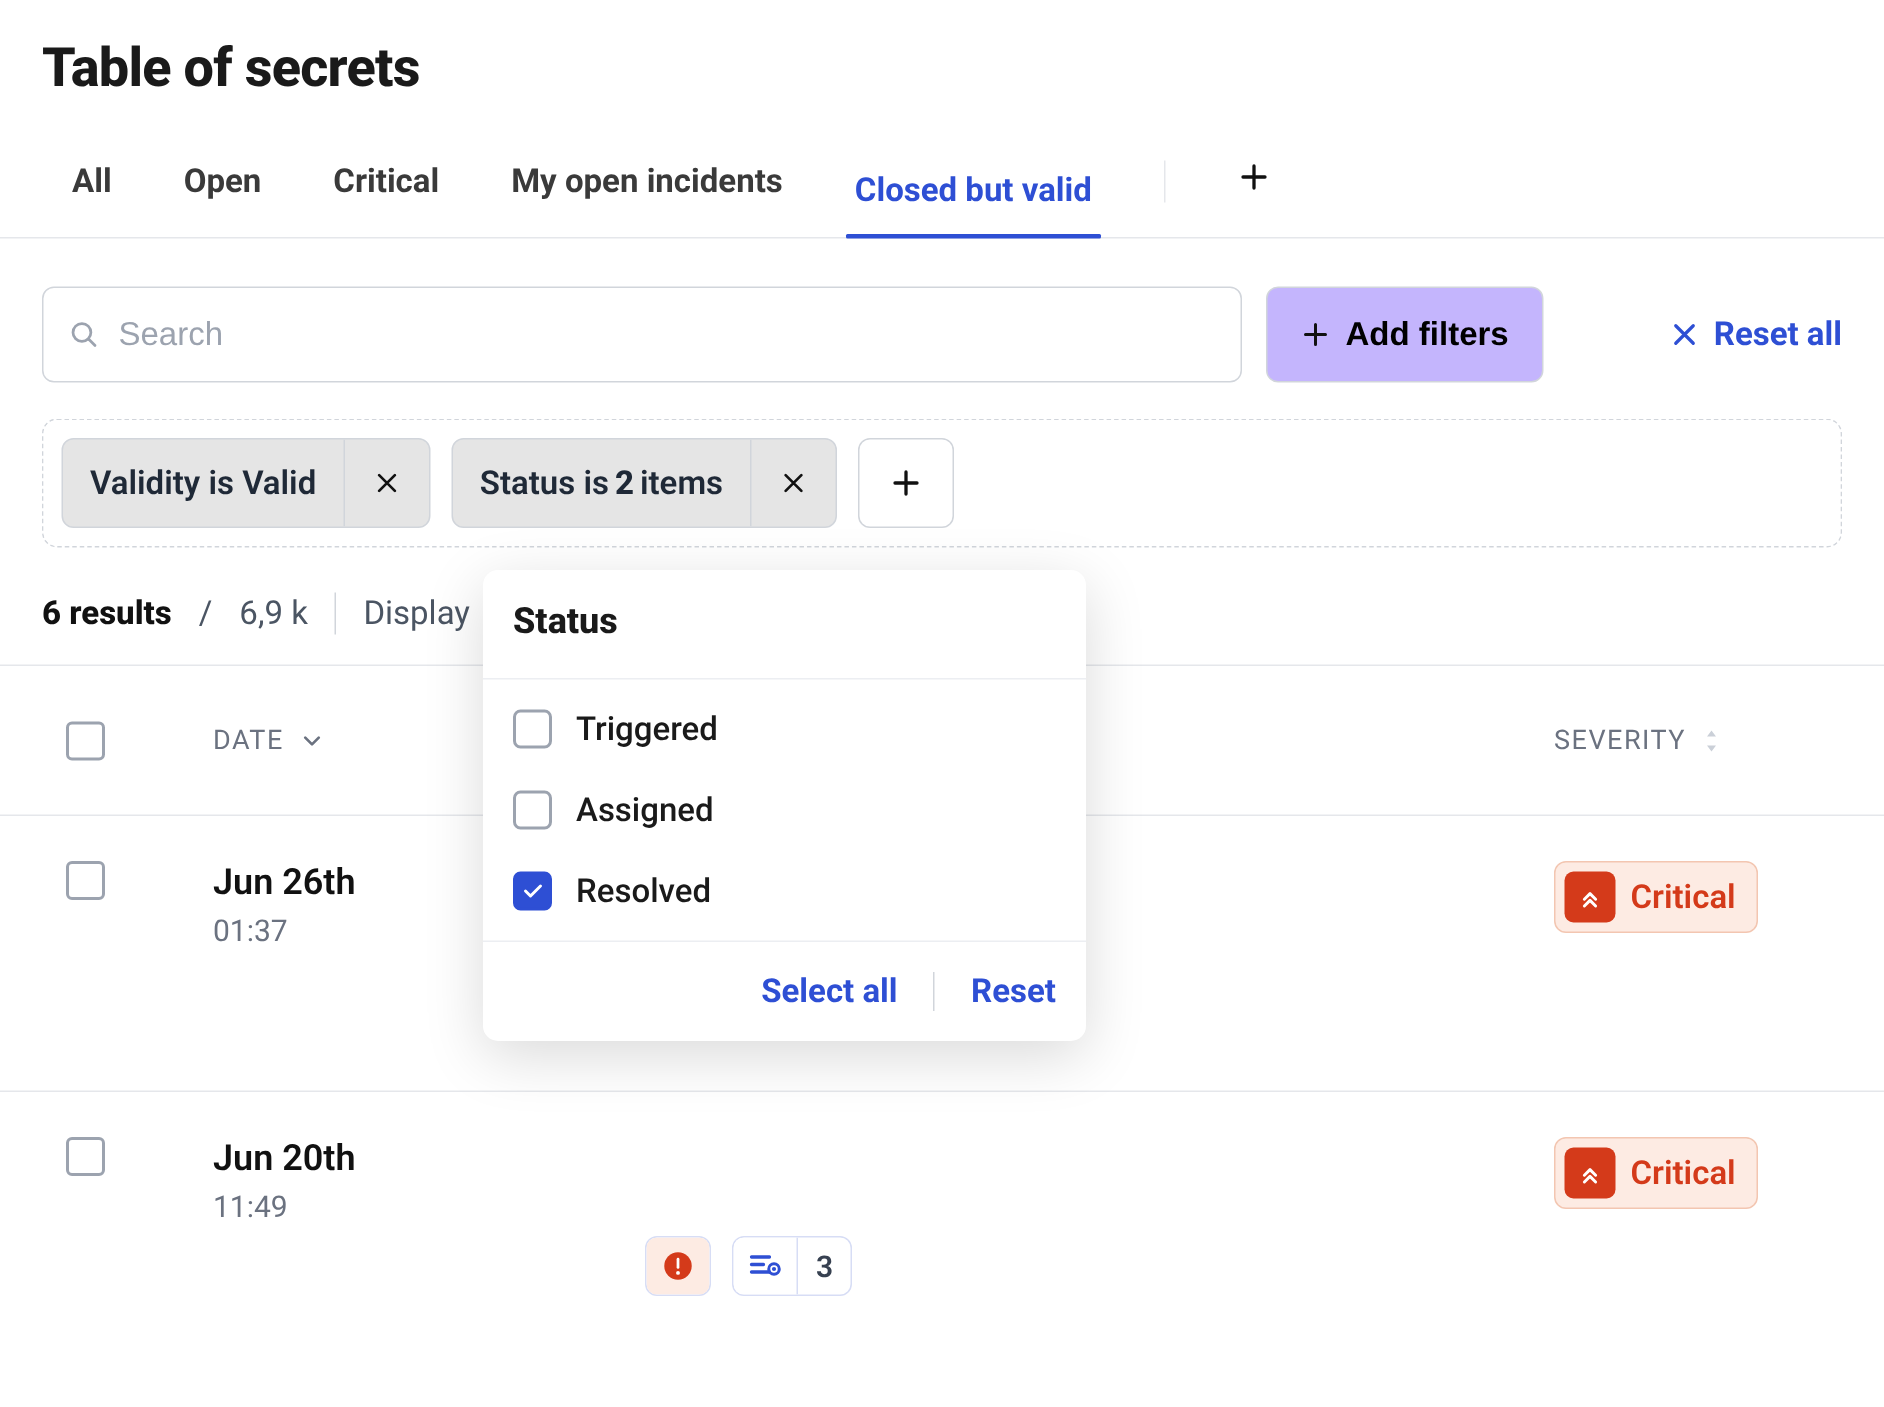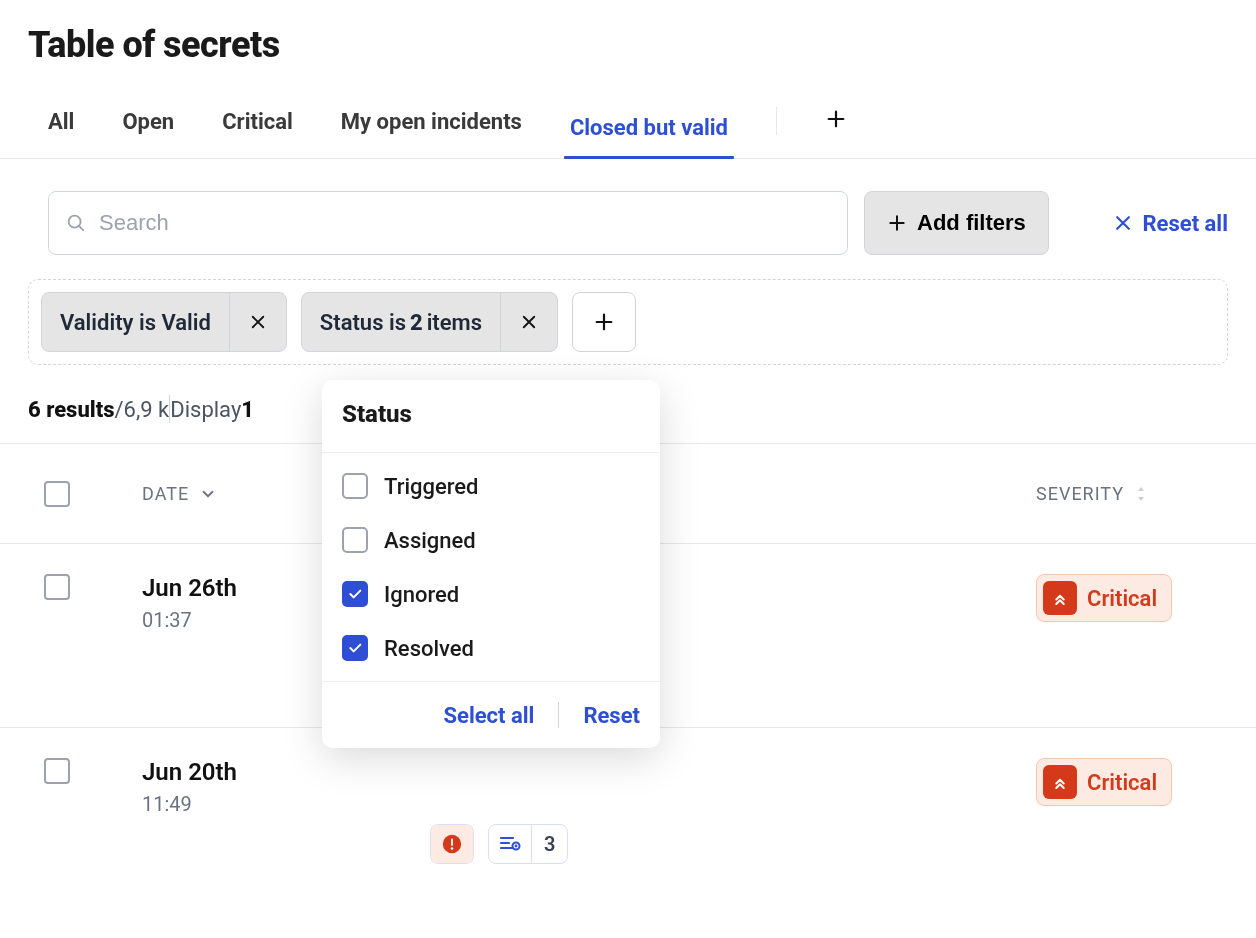--- a/index.html
+++ b/index.html
@@ -53,21 +53,20 @@
     font-size: 26px;
     font-weight: 400;
     padding-bottom: 18px;
     cursor: pointer;
   }
   .toolbar {
     display: flex;
     gap: 16px;
     padding: 32px 28px 0 28px;
     align-items: center;
-    margin-left: 20px;
   }
   .search-wrap {
     flex: 0 0 800px;
     display: flex;
     align-items: center;
     border: 1px solid #d1d5db;
     border-radius: 8px;
     padding: 0 16px;
     height: 64px;
   }
@@ -82,21 +81,21 @@
   }
   .search-input::placeholder { color: #9ca3af; }
   .btn {
     display: inline-flex;
     align-items: center;
     gap: 10px;
     height: 64px;
     padding: 0 22px;
     border: 1px solid #d1d5db;
     border-radius: 8px;
-    background: #e5e5e5;
+    background: #c4b5fd;
     font-size: 22px;
     font-weight: 700;
     cursor: pointer;
   }
   .link-btn {
     display: inline-flex;
     align-items: center;
     gap: 10px;
     color: #2e4fd4;
     font-size: 22px;
@@ -149,20 +148,21 @@
     display: flex;
     align-items: center;
     justify-content: center;
     font-size: 28px;
     cursor: pointer;
     background: #fff;
   }
   .results-bar {
     display: flex;
     align-items: center;
+    gap: 18px;
     padding: 30px 28px 20px 28px;
     font-size: 22px;
     color: #4b5563;
   }
   .results-bar strong { color: #111; font-weight: 800; }
   .results-divider {
     width: 1px;
     height: 28px;
     background: #d1d5db;
   }
@@ -247,21 +247,21 @@
     font-weight: 600;
     color: #374151;
     border-left: 1px solid #d7ddf5;
     height: 100%;
     display:flex; align-items:center;
   }
   .popover {
     position: absolute;
     left: 322px;
     top: 380px;
-    width: 338px;
+    width: 402px;
     background: #fff;
     border-radius: 10px;
     box-shadow: 0 10px 40px rgba(0,0,0,0.15);
     z-index: 50;
   }
   .popover-header {
     padding: 20px 20px 24px 20px;
     font-size: 24px;
     font-weight: 800;
     border-bottom: 1px solid #eceef2;
@@ -476,28 +476,20 @@
       <div class="opt">
         <div class="cb"></div>
         <span>Assigned</span>
       </div>
       <div class="opt">
         <div class="cb checked">
           <svg width="16" height="16" viewBox="0 0 24 24">
               <path d="M5 12l5 5L20 7" stroke="#fff" stroke-width="3" fill="none" stroke-linecap="round" stroke-linejoin="round"></path>
             </svg>
         </div>
-        <span>Ignored</span>
-      </div>
-      <div class="opt">
-        <div class="cb checked">
-          <svg width="16" height="16" viewBox="0 0 24 24">
-              <path d="M5 12l5 5L20 7" stroke="#fff" stroke-width="3" fill="none" stroke-linecap="round" stroke-linejoin="round"></path>
-            </svg>
-        </div>
         <span>Resolved</span>
       </div>
     </div>
     <div class="popover-footer">
       <a>Select all</a>
       <div class="vd"></div>
       <a>Reset</a>
     </div>
   </div>
 </div>

